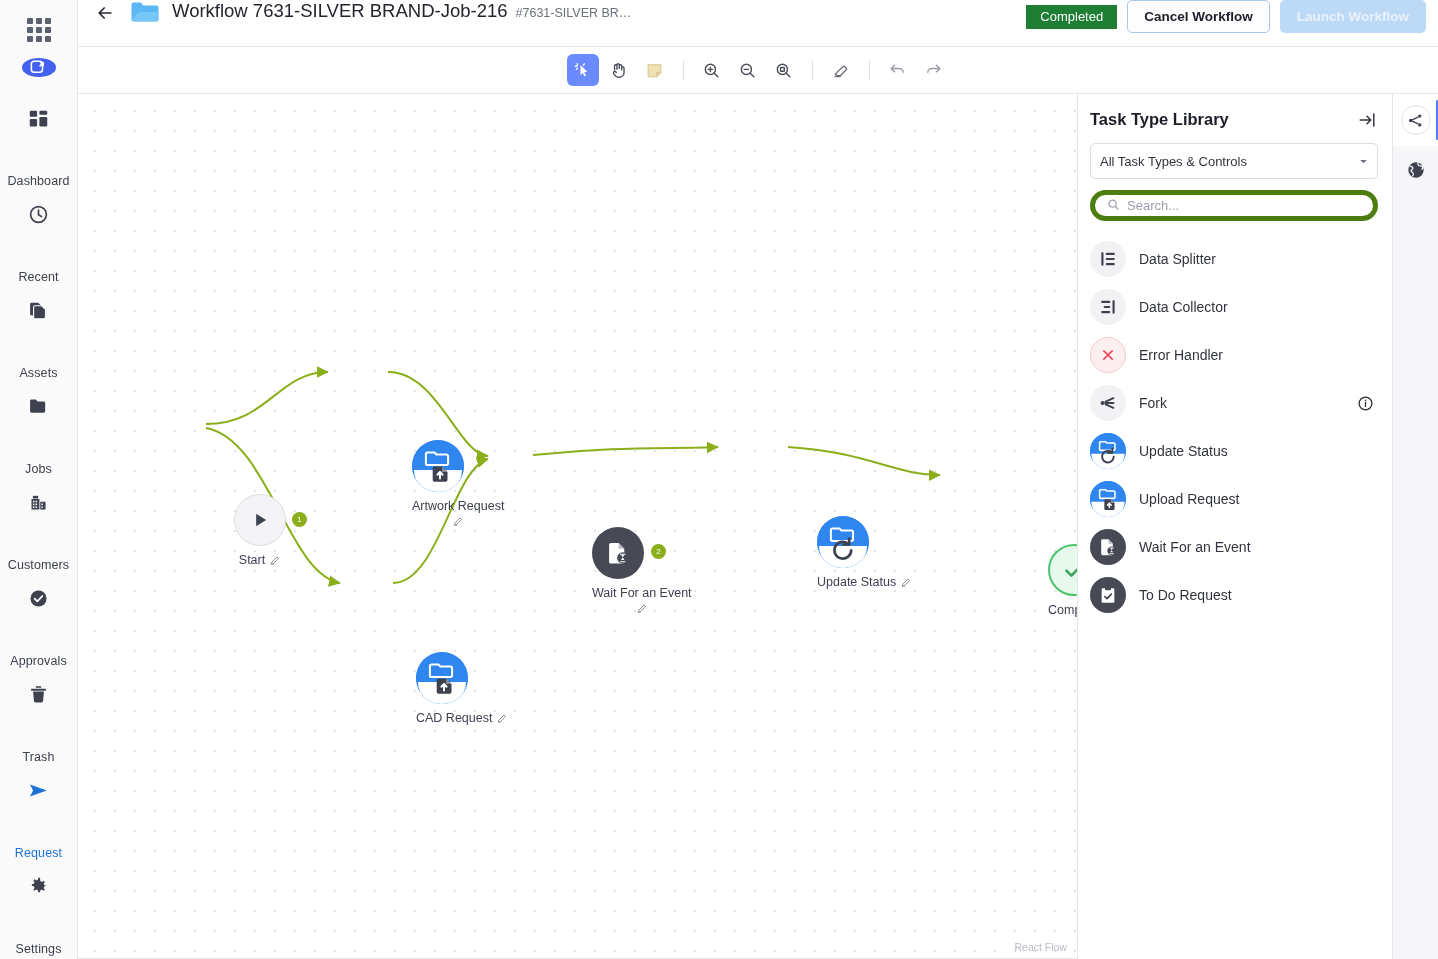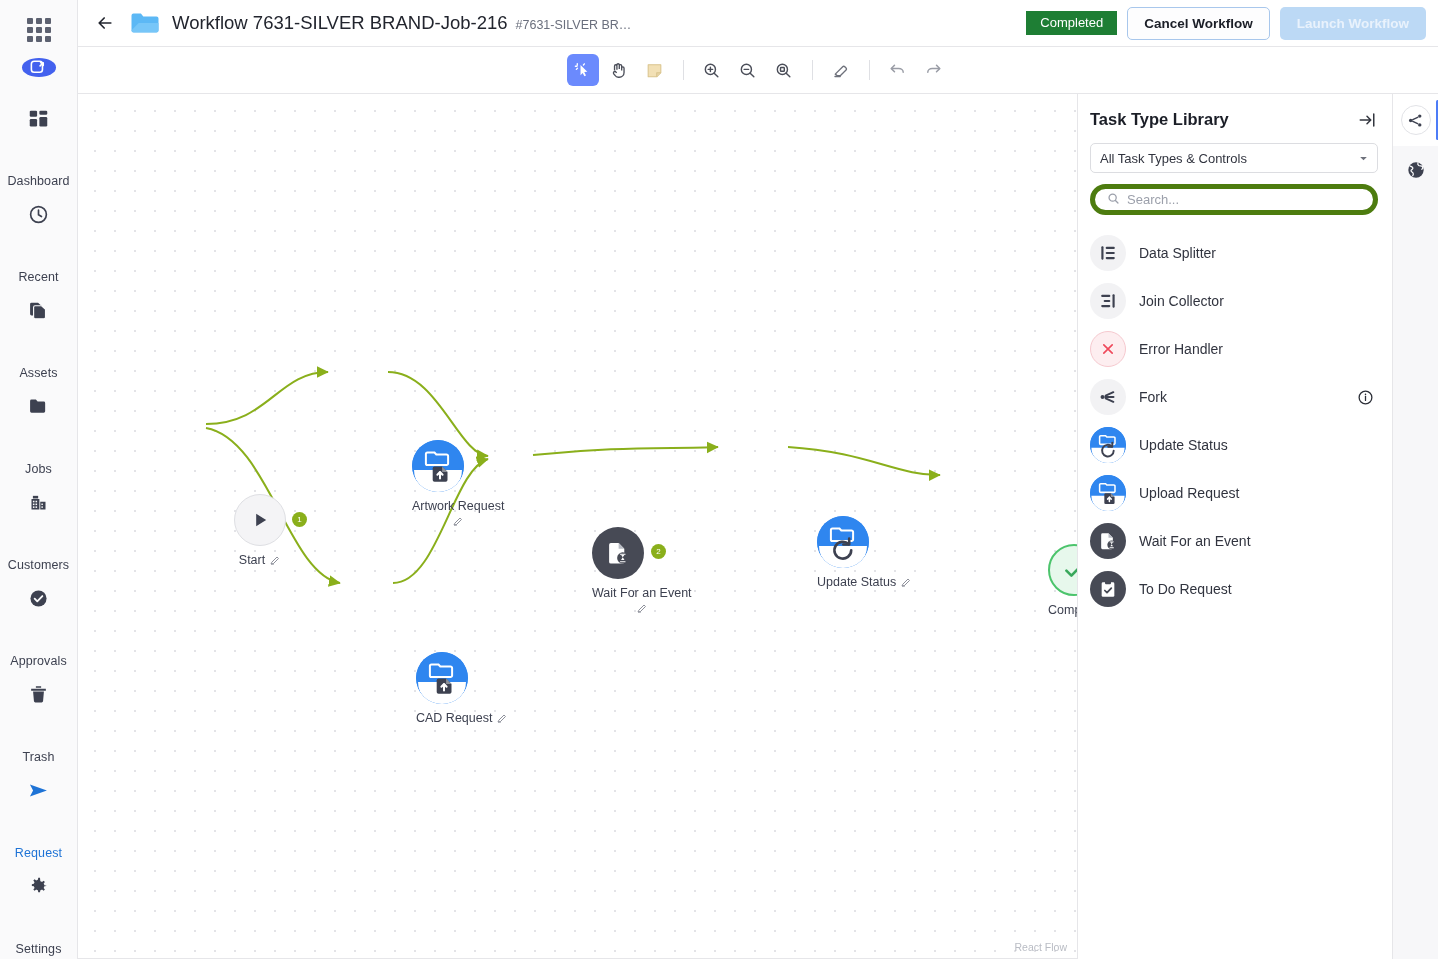--- a/index.html
+++ b/index.html
@@ -32,21 +32,21 @@
   .rail-spacer { flex: 1 1 auto; }
   .rail-bottom { width:100%; display:flex; flex-direction:column; align-items:center; padding-bottom: 10px;}
   .rail-divider { width: 58px; height:1px; background:#e6e6e9; margin: 10px 0 8px; }
   .avatar { width: 34px; height: 34px; border-radius: 50%; overflow:hidden;
     background: #cfe0cf; display:block; cursor:pointer; }
 
   
   .main { flex: 1 1 auto; display: flex; flex-direction: column; min-width:0; }
 
   
-  .header { height: 46px; flex: 0 0 46px; display:flex; align-items:center;
+  .header { height: 46px; flex: 0 0 46px; display:flex; align-items:flex-start;
     padding: 0 12px 0 14px; background:#fff; gap: 12px; }
   .back-btn { width:26px; height:26px; display:flex; align-items:center; justify-content:center;
     cursor:pointer; flex:0 0 26px; }
   .folder-ico { width:30px; height:24px; flex:0 0 30px; }
   .title-wrap { display:flex; align-items:baseline; gap:8px; min-width:0; }
   .wf-title { font-size: 18.5px; color: #22252e; white-space:nowrap; }
   .wf-sub { font-size: 12.5px; color: #6a6f7d; white-space:nowrap; }
   .hdr-right { margin-left:auto; display:flex; align-items:center; gap: 10px; }
   .badge-done { background:#1e7e34; color:#fff; font-size:13px; border-radius:0;
     padding: 5px 14px 6px; line-height:1; }
@@ -88,21 +88,21 @@
   .port { position:absolute; width:15px; height:15px; border-radius:50%;
     background:#8aaf1b; color:#fff; font-size:8px; display:flex; align-items:center;
     justify-content:center; cursor:pointer; line-height:1; }
 
   
   .panel { width: 314px; flex:0 0 314px; background:#fff; padding: 16px 14px 0 12px; }
   .panel-head { display:flex; align-items:center; justify-content:space-between; padding: 0 2px 14px 0; gap: 14px; }
   .panel-title { font-size:16.5px; font-weight:bold; color:#1b1e27; }
   .collapse-btn { cursor:pointer; display:flex; }
   .select {
-    width:100%; height:30px; border:1px solid #dcdde1; border-radius:5px; background:#fff;
+    width:100%; height:36px; border:1px solid #dcdde1; border-radius:5px; background:#fff;
     display:flex; align-items:center; padding: 0 9px; font-size:13px; color:#31343f;
     cursor:pointer; margin-bottom: 11px; }
   .select .caret { margin-left:auto; }
   .search { width:100%; height:31px; border:5px solid #4d7c0f; border-radius:16px; background:#fff;
     display:flex; align-items:center; gap:7px; padding: 0 12px; margin-bottom: 14px; }
   .search input { border:none; outline:none; font-size:13px; color:#31343f; flex:1 1 auto;
     background:transparent; font-family:"Liberation Sans", sans-serif; }
   .search input::placeholder { color:#9ca0ab; }
   .tt-list { display:flex; flex-direction:column; }
   .tt-item { display:flex; align-items:center; gap:13px; height:48px; cursor:pointer; padding-right:4px; }
@@ -527,21 +527,21 @@
 
           <div class="tt-item">
             <span class="tt-ico ico-grey">
               <svg width="20" height="20" viewBox="0 0 24 24" fill="#3d4150">
                   <rect x="17.4" y="4" width="2.6" height="16" rx="1"></rect>
                   <rect x="3.8" y="4.6" width="11" height="2.6" rx="1.3"></rect>
                   <rect x="6.8" y="10.7" width="8" height="2.6" rx="1.3"></rect>
                   <rect x="3.8" y="16.8" width="11" height="2.6" rx="1.3"></rect>
                 </svg>
             </span>
-            <span class="tt-name">Join Collector</span>
+            <span class="tt-name">Data Collector</span>
           </div>
 
           <div class="tt-item">
             <span class="tt-ico ico-red">
               <svg width="18" height="18" viewBox="0 0 24 24" fill="none" stroke="#ef4a5c" stroke-width="2.2" stroke-linecap="round">
                   <path d="M6.4 6.4l11.2 11.2M17.6 6.4L6.4 17.6"></path>
                 </svg>
             </span>
             <span class="tt-name">Error Handler</span>
           </div>

